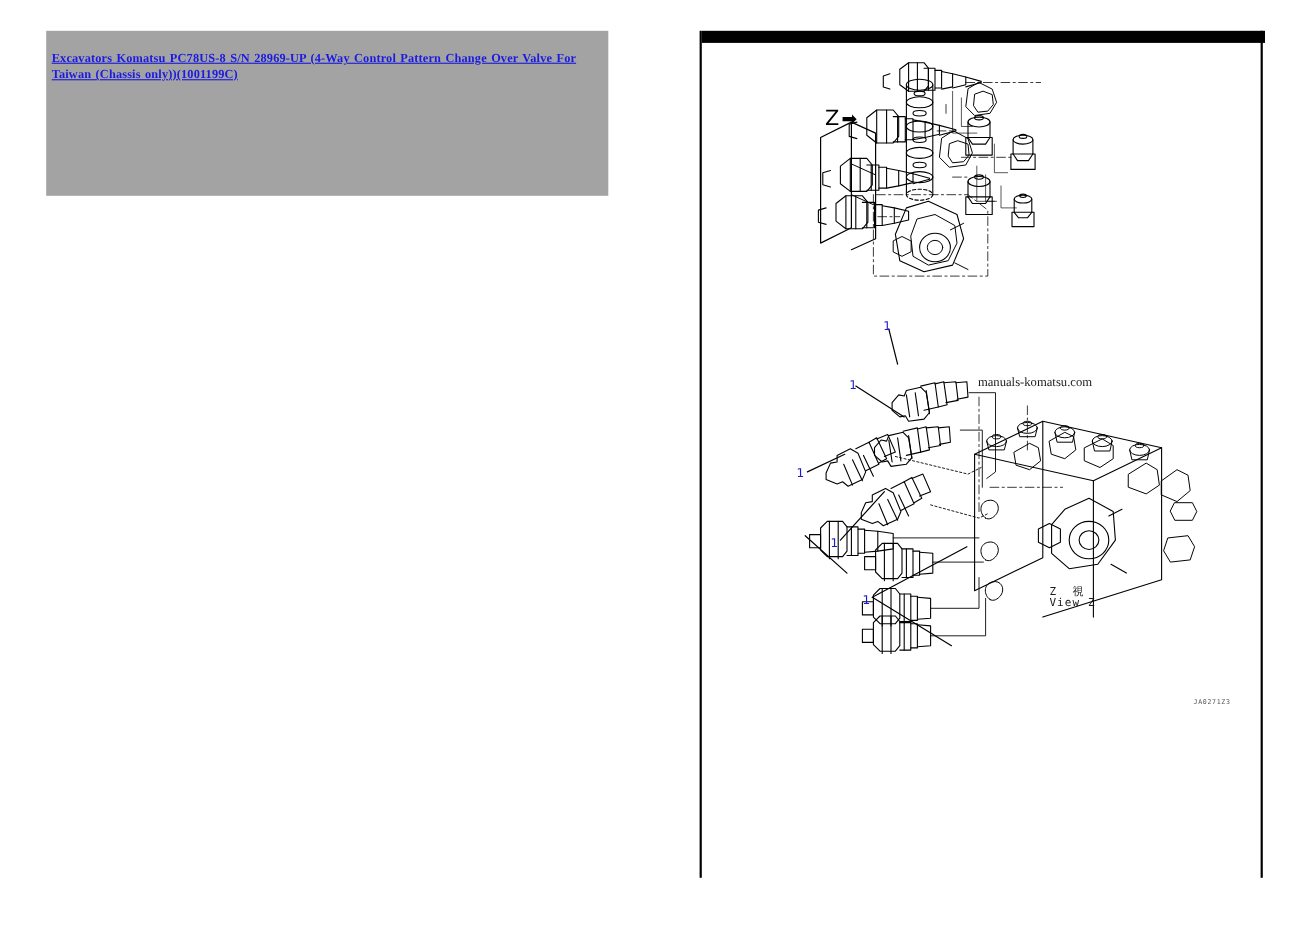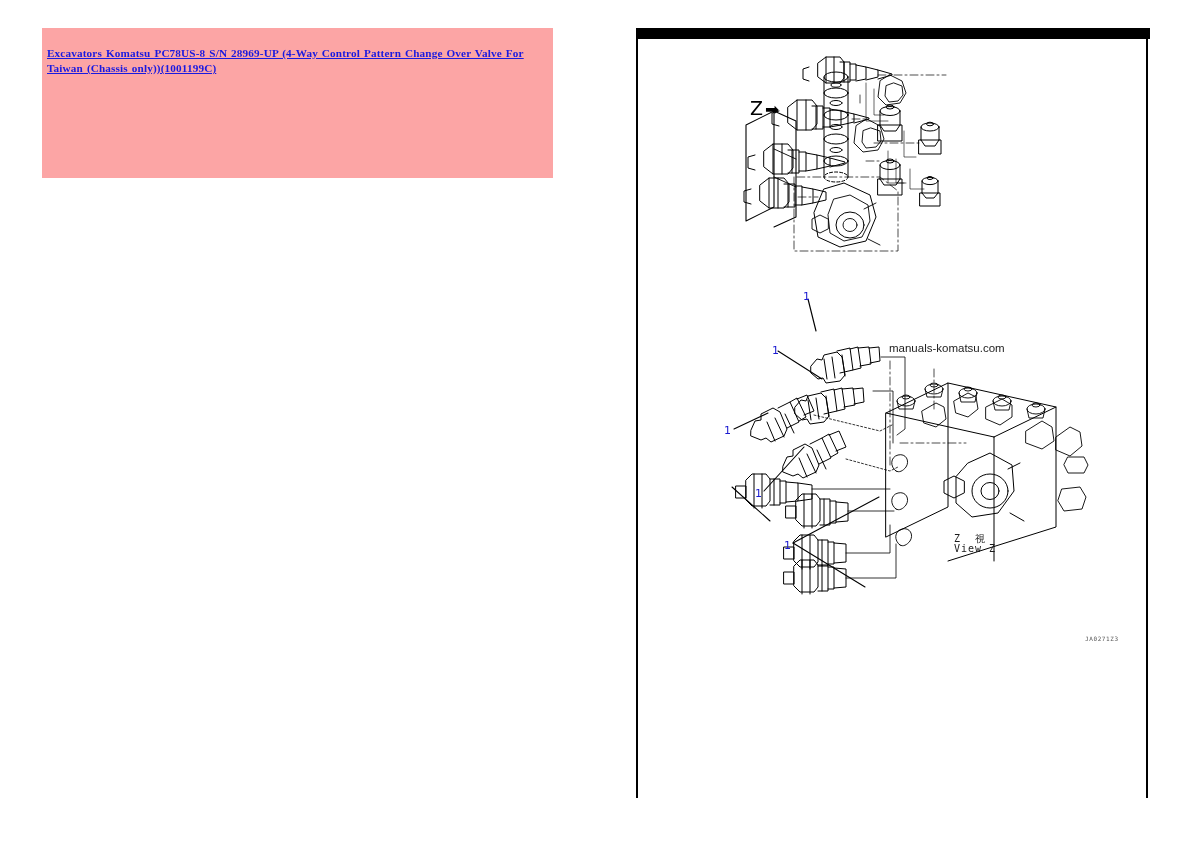--- a/index.html
+++ b/index.html
@@ -20,21 +20,21 @@
     position: absolute;
     left: 0; top: 0;
     width: 620px; height: 842px;
   }
   #title-block {
     position: absolute;
     left: 42px;
     top: 28px;
     width: 511px;
     height: 150px;
-    background: #fca5a5;
+    background: #a3a3a3;
     box-sizing: border-box;
     padding: 18px 8px 0 5px;
   }
   #title-link {
     display: block;
     color: #1a1ae0;
     font-family: "Liberation Serif", serif;
     font-weight: bold;
     font-size: 11.2px;
     line-height: 15px;
@@ -84,21 +84,21 @@
     letter-spacing: 2px;
     white-space: nowrap;
   }
   #z-direction-label .arrow-glyph { font-size: 17px; }
 
   
   #watermark {
     position: absolute;
     left: 251px;
     top: 303px;
-    font-family: Liberation Sans, sans-serif;
+    font-family: Liberation Serif, serif;
     font-size: 11.5px;
     color: #1c1c1c;
     white-space: nowrap;
   }
 
   
   #view-z-caption {
     position: absolute;
     left: 316px;
     top: 495px;

